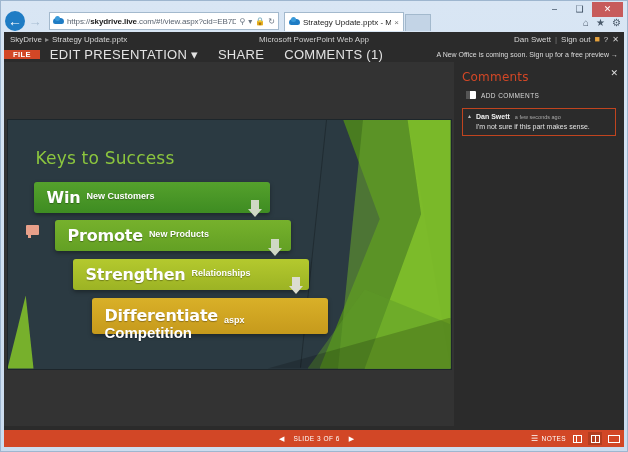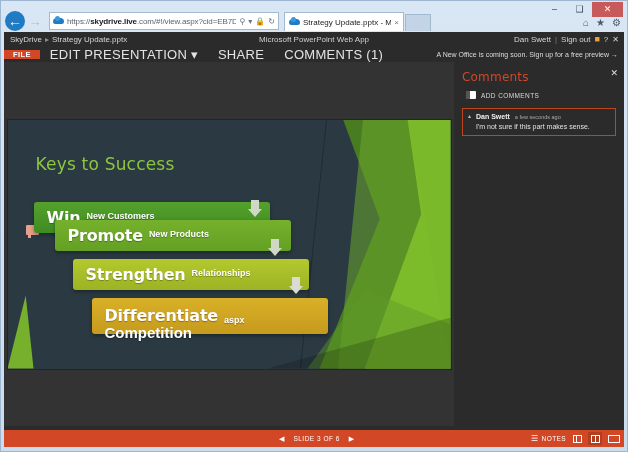--- a/index.html
+++ b/index.html
@@ -132,37 +132,37 @@
     background:#5d9b28; opacity:.45;
     clip-path: polygon(40% 0, 100% 44%, 100% 100%, 0 100%); }
   .poly-line { left:318px; top:0; width:1px; height:249px; background:rgba(0,0,0,.25);
     transform: rotate(6deg); transform-origin: top center; }
   .poly-e { left:0; top:176px; width:26px; height:73px; background:#7fbe2a; opacity:.9;
     clip-path: polygon(70% 0, 100% 100%, 0 100%); }
   .poly-f { left:260px; top:198px; width:183px; height:51px; background:rgba(0,0,0,.18);
     clip-path: polygon(0 100%, 100% 0, 100% 100%); }
 
   .slide-title {
-    position:absolute; left:28px; top:34px; font-size:17px; color:#8cc63e;
+    position:absolute; left:28px; top:28px; font-size:17px; color:#8cc63e;
     font-family:"DejaVu Sans", sans-serif; font-weight:400; letter-spacing:.2px;
   }
 
   .bar {
     position:absolute; height:31px; border-radius:3px; display:flex; align-items:center;
     padding-left:13px; color:#fff; box-shadow:0 2px 4px rgba(0,0,0,.35);
   }
   .bar .big {
     font-size:16px; font-weight:700; font-family:"DejaVu Sans", sans-serif;
     letter-spacing:-.2px; text-shadow:0 1px 1px rgba(0,0,0,.3);
   }
   .bar .small {
     font-size:9px; font-weight:700; margin-left:6px; align-self:flex-start; margin-top:9px;
     text-shadow:0 1px 1px rgba(0,0,0,.3);
   }
-  .bar.b1 { left:26px; top:62px; width:236px; background:linear-gradient(#55a12c,#3e8c22);margin-top:20px; }
+  .bar.b1 { left:26px; top:62px; width:236px; background:linear-gradient(#55a12c,#3e8c22); }
   .bar.b2 { left:47px; top:100px; width:236px; background:linear-gradient(#76b12c,#63a024); }
   .bar.b3 { left:65px; top:139px; width:236px; background:linear-gradient(#b4c92e,#9cb324); }
   .bar.b4 { left:84px; top:178px; width:236px; height:36px;
             background:linear-gradient(#d9b028,#c69a1c); align-items:flex-start;
             padding-top:8px; flex-wrap:wrap; }
   .bar.b4 .wrap2 {
     width:100%; font-size:15px; font-weight:700; margin-top:-1px;
     text-shadow:0 1px 1px rgba(0,0,0,.3);
   }
 

